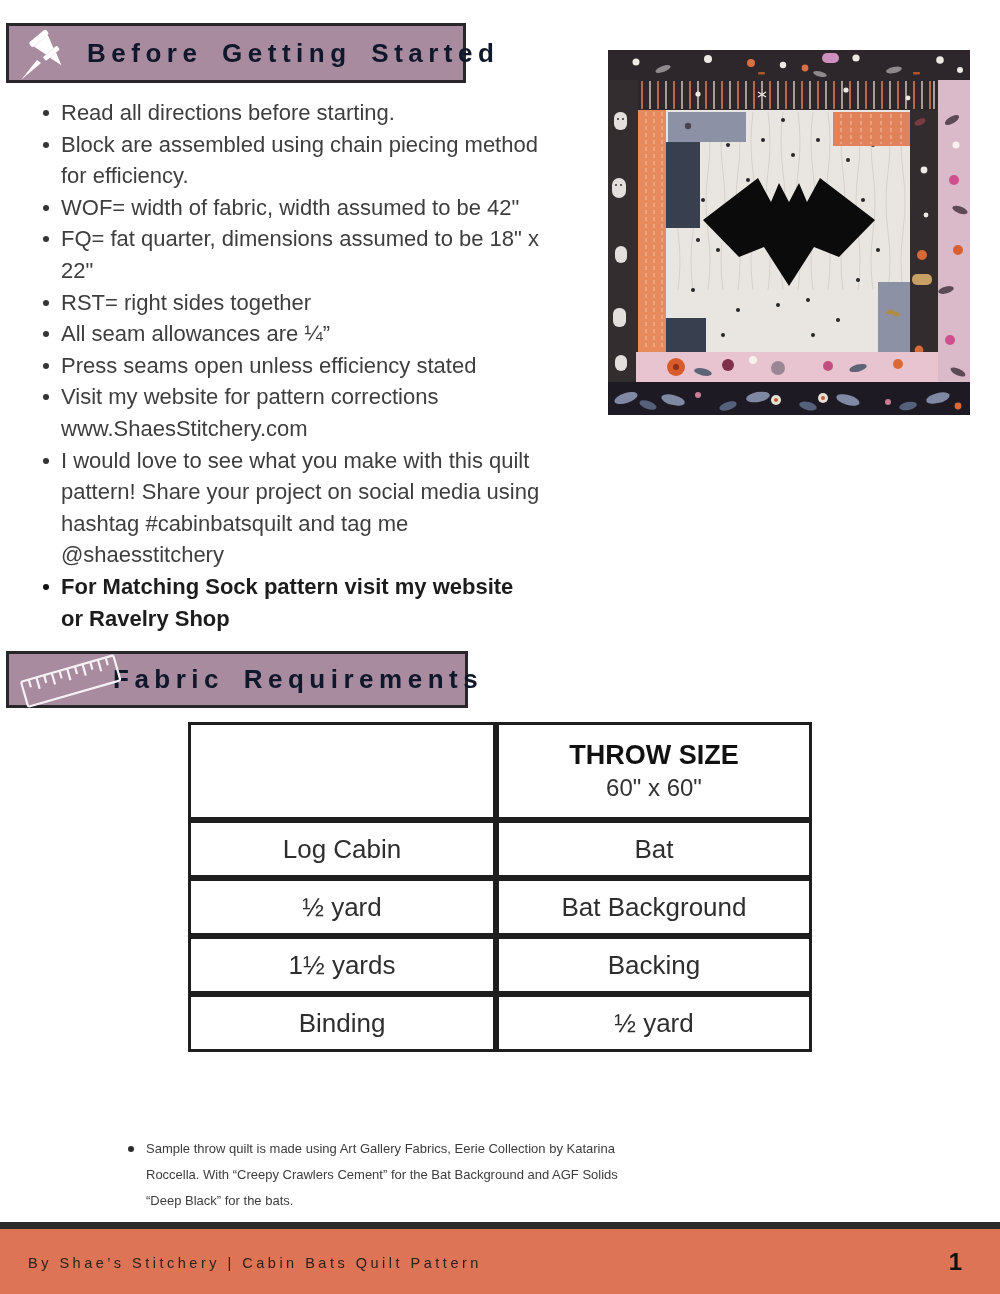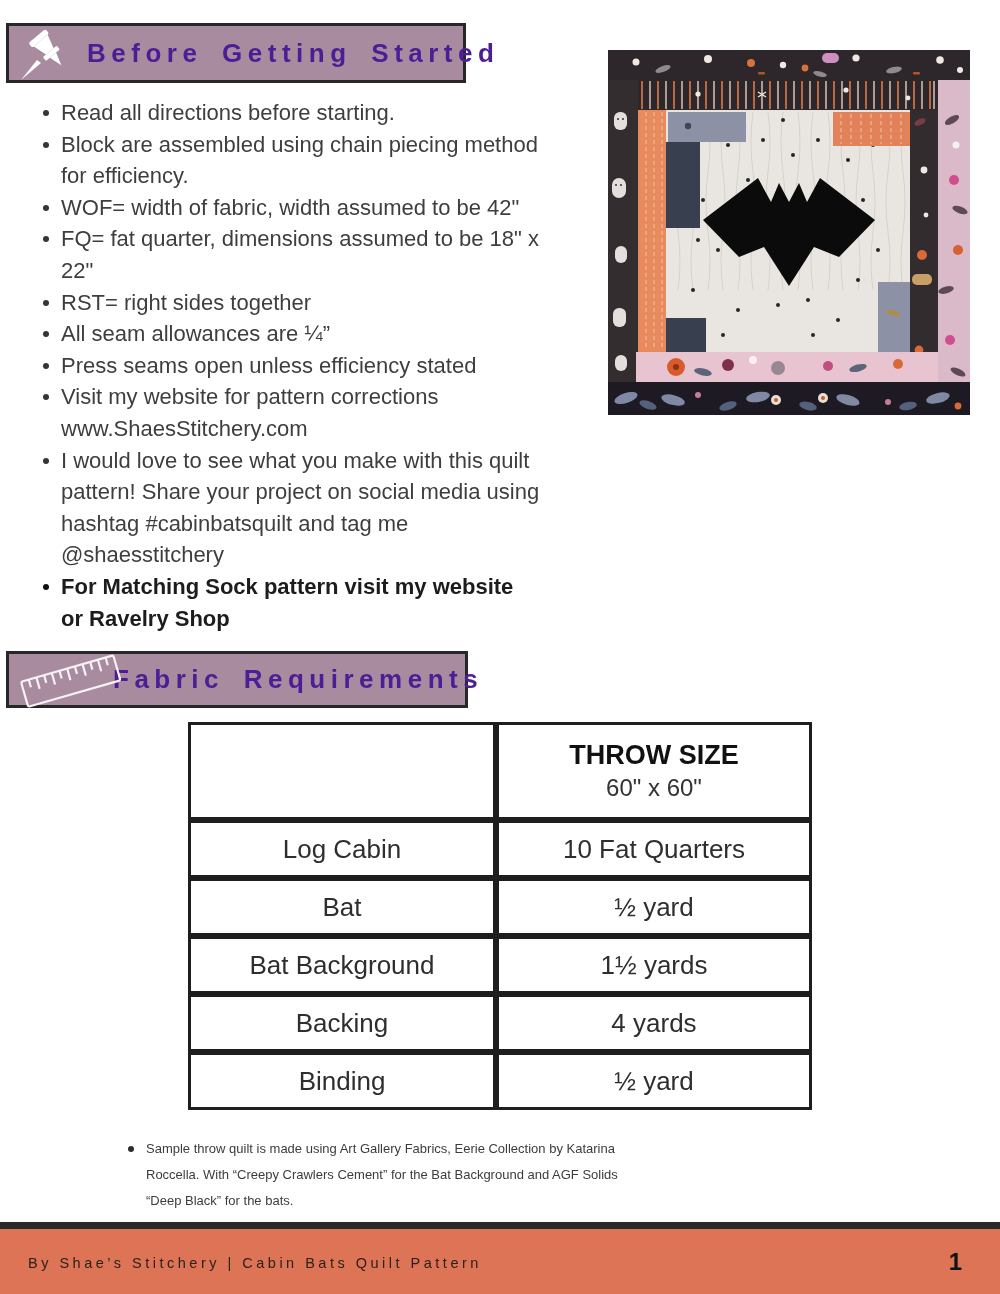--- a/index.html
+++ b/index.html
@@ -1,21 +1,21 @@
 <!DOCTYPE html>
 <html><head>
 <meta charset="utf-8">
 <style>
   html,body{margin:0;padding:0;}
   body{background:#888;font-family:"Liberation Sans", sans-serif;}
   .page{position:relative;width:1000px;height:1294px;background:#ffffff;margin:0 auto;overflow:hidden;}
 
   
   .banner{position:absolute;left:6px;box-sizing:border-box;background:#a98ba0;border:3px solid #29262a;display:flex;align-items:center;}
-  .banner-title{color:#4c1d95;font-weight:bold;font-size:26px;letter-spacing:5.5px;word-spacing:7px;white-space:nowrap;}
+  .banner-title{color:#0f172a;font-weight:bold;font-size:26px;letter-spacing:5.5px;word-spacing:7px;white-space:nowrap;}
   .banner1{top:23px;width:460px;height:60px;}
   .banner1 .banner-title{margin-left:78px;}
   .banner2{top:651px;width:462px;height:57px;}
   .banner2 .banner-title{margin-left:104px;}
   .banner .icon-wrap{position:absolute;pointer-events:none;}
   .pin-wrap{left:2px;top:-2px;}
   .ruler-wrap{left:6px;top:-10px;}
 
   
   .intro-list{position:absolute;left:36px;top:96px;width:560px;list-style:none;margin:1px;padding:0;}
@@ -272,30 +272,28 @@
   </div>
 
   <div class="fabric-table">
     <div class="cell"></div>
     <div class="cell header-right">
       <span class="throw-title">THROW SIZE</span>
       <span class="throw-sub">60" x 60"</span>
     </div>
 
     <div class="cell">Log Cabin</div>
-    <div class="cell">10 Fat Quarters</div>
 
     <div class="cell">Bat</div>
     <div class="cell">½ yard</div>
 
     <div class="cell">Bat Background</div>
     <div class="cell">1½ yards</div>
 
     <div class="cell">Backing</div>
-    <div class="cell">4 yards</div>
 
     <div class="cell">Binding</div>
     <div class="cell">½  yard</div>
   </div>
 
   <div class="footnote">
     <span>Sample throw quilt is made using Art Gallery Fabrics, Eerie Collection by Katarina
 Roccella. With “Creepy Crawlers Cement” for the Bat Background and AGF Solids
 “Deep Black” for the bats.</span>
   </div>

